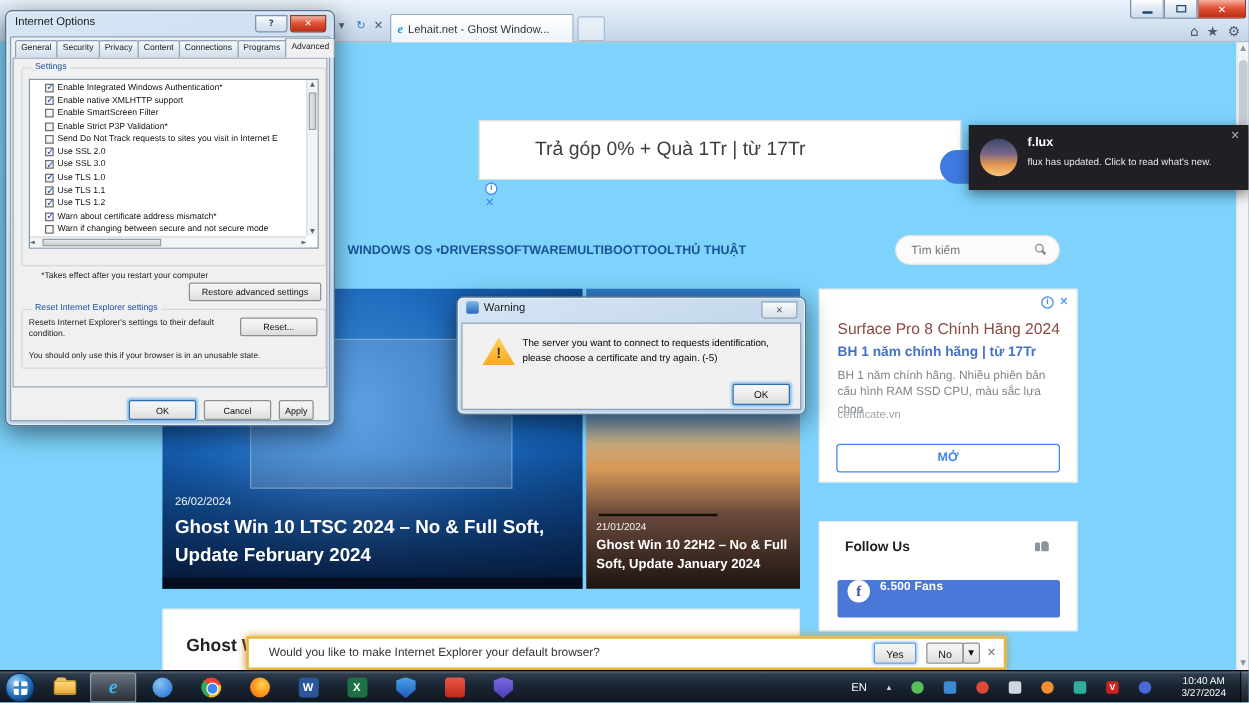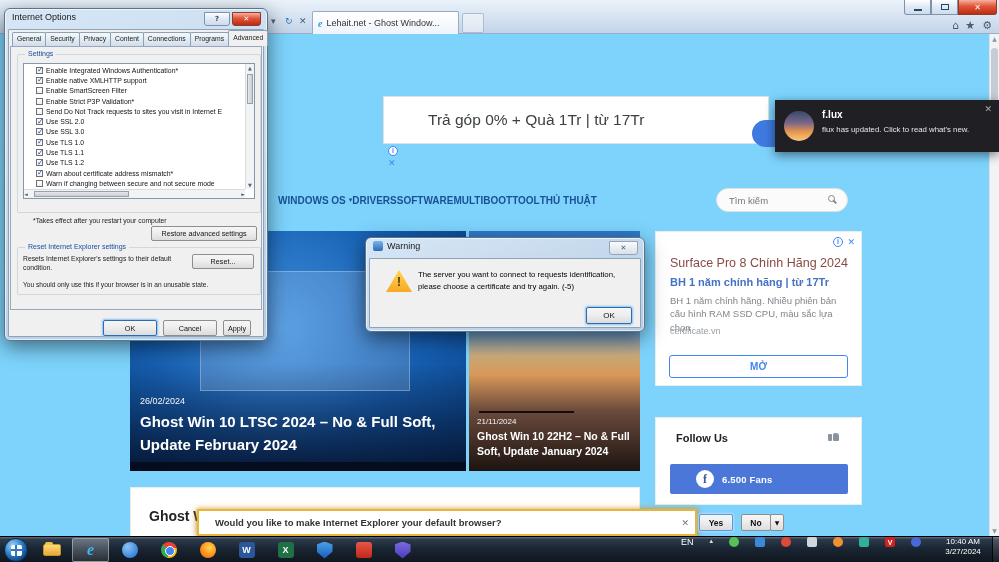--- a/index.html
+++ b/index.html
@@ -88,21 +88,21 @@
   .ad-domain{position:absolute;left:14px;top:94px;font-size:9px;color:#9aa0a6}
   .ad-cta{position:absolute;left:13px;right:13px;top:123px;height:23px;border:1px solid #4285f4;border-radius:3px;
           color:#4285f4;display:flex;align-items:center;justify-content:center;font-size:10px;font-weight:bold}
 
   .followcard{left:655px;top:383px;width:207px;height:88px}
   .follow-title{position:absolute;left:20px;top:14px;font-size:11px;font-weight:bold;color:#222}
   .thumb{position:absolute;right:22px;top:13px;width:11px;height:10px}
   .thumb::before{content:"";position:absolute;left:0;bottom:0;width:4px;height:7px;background:#8a939e;border-radius:1px}
   .thumb::after{content:"";position:absolute;left:5px;bottom:0;width:6px;height:8px;background:#8a939e;border-radius:2px 3px 1px 1px}
   .fbbar{position:absolute;left:14px;top:46px;width:178px;height:30px;background:#4a77d8;border-radius:2px;
-         display:flex;align-items:center;gap:8px;padding-left:26px}
+         display:flex;align-items:flex-start;gap:8px;padding-left:8px}
   .fbc{width:18px;height:18px;border-radius:50%;background:#fff;color:#3b5998;font-weight:bold;font-size:12px;
        text-align:center;line-height:18px;font-family:"Liberation Serif",serif}
   .glyph-f::before{content:"f"}
   .fb-fans{color:#fff;font-size:9.5px;font-weight:bold;letter-spacing:.2px}
 
   .bottomcard{left:130px;top:453px;width:510px;height:83px}
   .section-title{position:absolute;left:18px;top:20px;font-size:14px;font-weight:bold;color:#222}
 
   
   .w7{position:absolute;border-radius:6px;border:1px solid #58748f;
@@ -163,22 +163,22 @@
 
   
   #flux{position:absolute;left:775px;top:100px;width:224px;height:52px;background:#202024;z-index:40;box-shadow:0 3px 10px rgba(0,0,0,.5)}
   .flux-logo{position:absolute;left:9px;top:11px;width:30px;height:30px;border-radius:50%;
              background:linear-gradient(180deg,#39496a 0%,#79678a 40%,#e8974e 70%,#f8c880 100%)}
   .flux-title{position:absolute;left:47px;top:9px;font-size:10px;font-weight:bold;color:#fff}
   .flux-msg{position:absolute;left:47px;top:25px;width:172px;font-size:7.8px;color:#e6e6e6;line-height:1.3}
   .flux-x{position:absolute;right:7px;top:4px;color:#aaa;font-size:9px;font-family:"DejaVu Sans",sans-serif}
 
   
-  #defbar{position:absolute;left:197px;top:509px;width:500px;height:27px;background:#fff;z-index:15;
-          border:2px solid #e8b43a;box-shadow:0 0 6px rgba(232,160,30,.85),0 2px 6px rgba(0,0,0,.3);font-weight:bold;}
+  #defbar{position:absolute;left:197px;top:509px;width:608px;height:27px;background:#fff;z-index:15;
+          border:2px solid #e8b43a;box-shadow:0 0 6px rgba(232,160,30,.85),0 2px 6px rgba(0,0,0,.3);}
   .def-msg{position:absolute;left:16px;top:6px;font-size:9.5px;color:#333}
   #def-yes{left:500px;top:3px;width:34px;height:17px;font-size:8.5px;border-color:#5a9add;box-shadow:0 0 2px 1px #b8d8f8}
   #def-no{left:542px;top:3px;width:30px;height:17px;font-size:8.5px}
   #def-no-arrow{left:571px;top:3px;width:14px;height:17px;font-size:6px;font-family:"DejaVu Sans",sans-serif}
   .def-x{position:absolute;right:6px;top:7px;color:#777;font-size:9px;font-family:"DejaVu Sans",sans-serif}
 
   
   #taskbar{position:absolute;left:0;right:0;bottom:0;height:26px;z-index:50;
            background:linear-gradient(180deg,#5a6c7e 0%,#2c3a4a 10%,#1a2634 45%,#10161e 100%);border-top:1px solid #000}
   .orb{position:absolute;left:4px;top:1px;width:24px;height:24px;border-radius:50%;
@@ -198,21 +198,21 @@
   .ic-chrome{background:conic-gradient(from -45deg,#ea4335 0 33%,#fbbc05 0 66%,#34a853 0);position:relative}
   .ic-chrome::after{content:"";position:absolute;left:4px;top:4px;width:8px;height:8px;border-radius:50%;background:#4285f4;border:1.5px solid #fff}
   .ic-ff{background:radial-gradient(circle at 60% 35%,#ffd54a,#ff8c1a 60%,#e2540a)}
   .ic-sq{width:16px;height:16px;border-radius:3px;color:#fff;font-size:9px;font-weight:bold;display:flex;align-items:center;justify-content:center}
   .ic-word{background:#2b579a}.glyph-W::before{content:"W"}
   .ic-excel{background:#1e7145}.glyph-X::before{content:"X"}
   .ic-shield{width:16px;height:17px;clip-path:polygon(50% 0,100% 18%,100% 60%,50% 100%,0 60%,0 18%)}
   .ic-shb{background:linear-gradient(#4aa0e8,#1a5ab8)}
   .ic-red{background:linear-gradient(#e85648,#c02818)}
   .ic-shp{background:linear-gradient(#7a6ae0,#4a3ab8)}
-  .tray{position:absolute;right:10px;top:0;height:26px;display:flex;align-items:flex-start;gap:16px}
+  .tray{position:absolute;right:10px;top:0;height:26px;display:flex;align-items:center;gap:16px}
   .lang{color:#fff;font-size:9px}
   .tb-chev{color:#ddd;font-size:7px;font-family:"DejaVu Sans",sans-serif}
   .i-tbup::before{content:"▴"}
   .ti{width:10px;height:10px;border-radius:2px;flex:none;display:flex;align-items:center;justify-content:center}
   .ti1{background:#58c058;border-radius:50%}.ti2{background:#3a8ad8}.ti3{background:#e04838;border-radius:50%}
   .ti4{background:#cfd6dd}.ti5{background:#f09030;border-radius:50%}.ti6{background:#2fae9e}
   .ti7{background:#d02020;color:#fff;font-size:7px;font-weight:bold}.glyph-V::before{content:"V"}
   .ti8{background:#4868d8;border-radius:50%}
   .clock{width:52px;text-align:center;color:#fff;font-size:8px;line-height:1.3}
   .showdesk{position:absolute;right:0;top:0;width:7px;height:26px;border-left:1px solid rgba(0,0,0,.85);
@@ -288,21 +288,21 @@
       </div>
 
       <div class="post post1">
         <div class="fakewin"></div>
         <div class="fakebar"></div>
         <span class="post-date">26/02/2024</span>
         <div class="post-title">Ghost Win 10 LTSC 2024 – No &amp; Full Soft, Update February 2024</div>
       </div>
       <div class="post post2">
         <div class="pier"></div>
-        <span class="post-date">21/11/2024</span>
+        <span class="post-date">21/01/2024</span>
         <div class="post-title">Ghost Win 10 22H2 – No &amp; Full Soft, Update January 2024</div>
       </div>
 
       <div class="sidecard adcard">
         <span class="adinfo corner-i i-info"></span>
         <span class="adx corner-x i-x"></span>
         <div class="ad-title">Surface Pro 8 Chính Hãng 2024</div>
         <div class="ad-sub">BH 1 năm chính hãng | từ 17Tr</div>
         <div class="ad-desc">BH 1 năm chính hãng. Nhiều phiên bản cấu hình RAM SSD CPU, màu sắc lựa chọn</div>
         <div class="ad-domain">certificate.vn</div>

